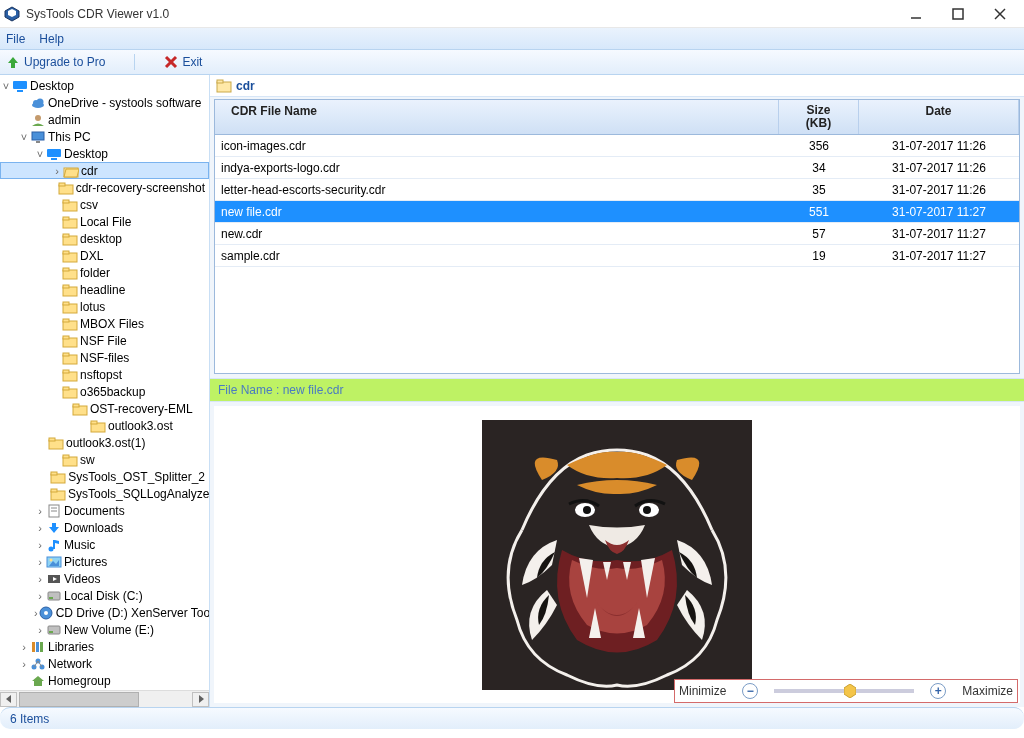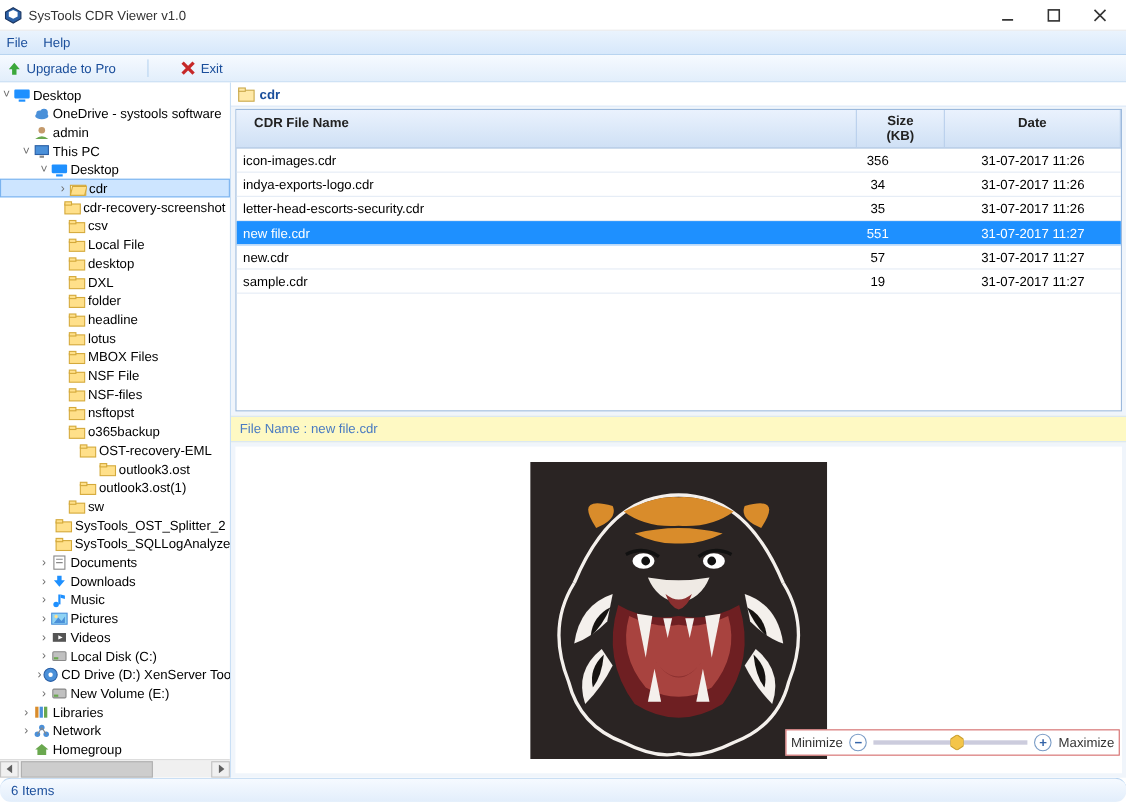--- a/index.html
+++ b/index.html
@@ -35,29 +35,29 @@
 .crumb .fold-ic{width:16px;height:14px;}
 .crumb-text{color:#1a4e9b; font-weight:bold;}
 
 .grid { border:1px solid #9cb9dc; margin:2px 4px 4px 4px; background:#fff;}
 .ghead { display:flex; background:linear-gradient(#eaf2fd,#cfe0f5); border-bottom:1px solid #9cb9dc; }
 .ghead .col { padding:4px 16px; color:#222; font-weight:bold; text-align:center; border-right:1px solid #b8cfec;}
 .col-name{ flex:1; text-align:left !important; padding-left:6px;}
 .col-size{ width:80px;}
 .col-date{ width:160px;}
 .grow { height:238px; overflow:hidden;}
-.gr { display:flex; border-bottom:1px solid #e4ecf6; height:22px; align-items:center;gap:21px;}
+.gr { display:flex; border-bottom:1px solid #e4ecf6; height:22px; align-items:center;}
 .gr.sel { background:#1e90ff; color:#fff;}
 .gr .c-name{ flex:1; padding-left:6px;}
 .gr .c-size{ width:80px; text-align:center;}
 .gr .c-date{ width:160px; text-align:center;}
 
-.preview-label { padding:4px 8px; color:#4a7bc1; background:#fef9c3; border-top:1px solid #d7e6f7; border-bottom:1px solid #d7e6f7;}
+.preview-label { padding:4px 8px; color:#4a7bc1; background:#bef264; border-top:1px solid #d7e6f7; border-bottom:1px solid #d7e6f7;}
 .preview { flex:1; background:#fff; display:flex; align-items:center; justify-content:center; position:relative; margin:4px;}
-.zoombar { position:absolute; right:2px; bottom:16px; border:1px solid #d46a6a; background:#fff; height:24px; display:flex; align-items:center; padding:0 4px; gap:6px;}
+.zoombar { position:absolute; right:2px; bottom:0; border:1px solid #d46a6a; background:#fff; height:24px; display:flex; align-items:center; padding:0 4px; gap:16px;}
 .zoombar .track{ width:140px; height:4px; background:#ccd; position:relative;}
 .zoombar .knob{ position:absolute; left:50%; top:-5px; width:12px; height:14px;}
 .zbtn{width:16px;height:16px;border:1px solid #7a9cc6;border-radius:50%;display:flex;align-items:center;justify-content:center;color:#3464a8;font-weight:bold;}
 
 .statusbar { height:22px; background:linear-gradient(#f6faff,#e2eefb); border-top:1px solid #b8d4f0; display:flex; align-items:center; padding:0 10px; color:#1a4e9b;border-radius:10px;}
 
 
 svg{display:block;}
 </style>
 </head>
@@ -325,21 +325,21 @@
         <div class="tree-row" style="padding-left: 50px; margin-left: 28px;">
           <span class="tw"></span>
           <span class="ic">
             <svg width="16" height="14">
               <rect x="1" y="4" width="14" height="9" fill="#ffe08a" stroke="#d4a93a"></rect>
               <rect x="1" y="2" width="6" height="3" fill="#ffe08a" stroke="#d4a93a"></rect>
             </svg>
           </span>
           <span>outlook3.ost</span>
         </div>
-        <div class="tree-row" style="padding-left: 60px;">
+        <div class="tree-row" style="padding-left: 36px;">
           <span class="tw"></span>
           <span class="ic">
             <svg width="16" height="14">
               <rect x="1" y="4" width="14" height="9" fill="#ffe08a" stroke="#d4a93a"></rect>
               <rect x="1" y="2" width="6" height="3" fill="#ffe08a" stroke="#d4a93a"></rect>
             </svg>
           </span>
           <span>outlook3.ost(1)</span>
         </div>
         <div class="tree-row" style="padding-left: 50px; align-items: center;">

